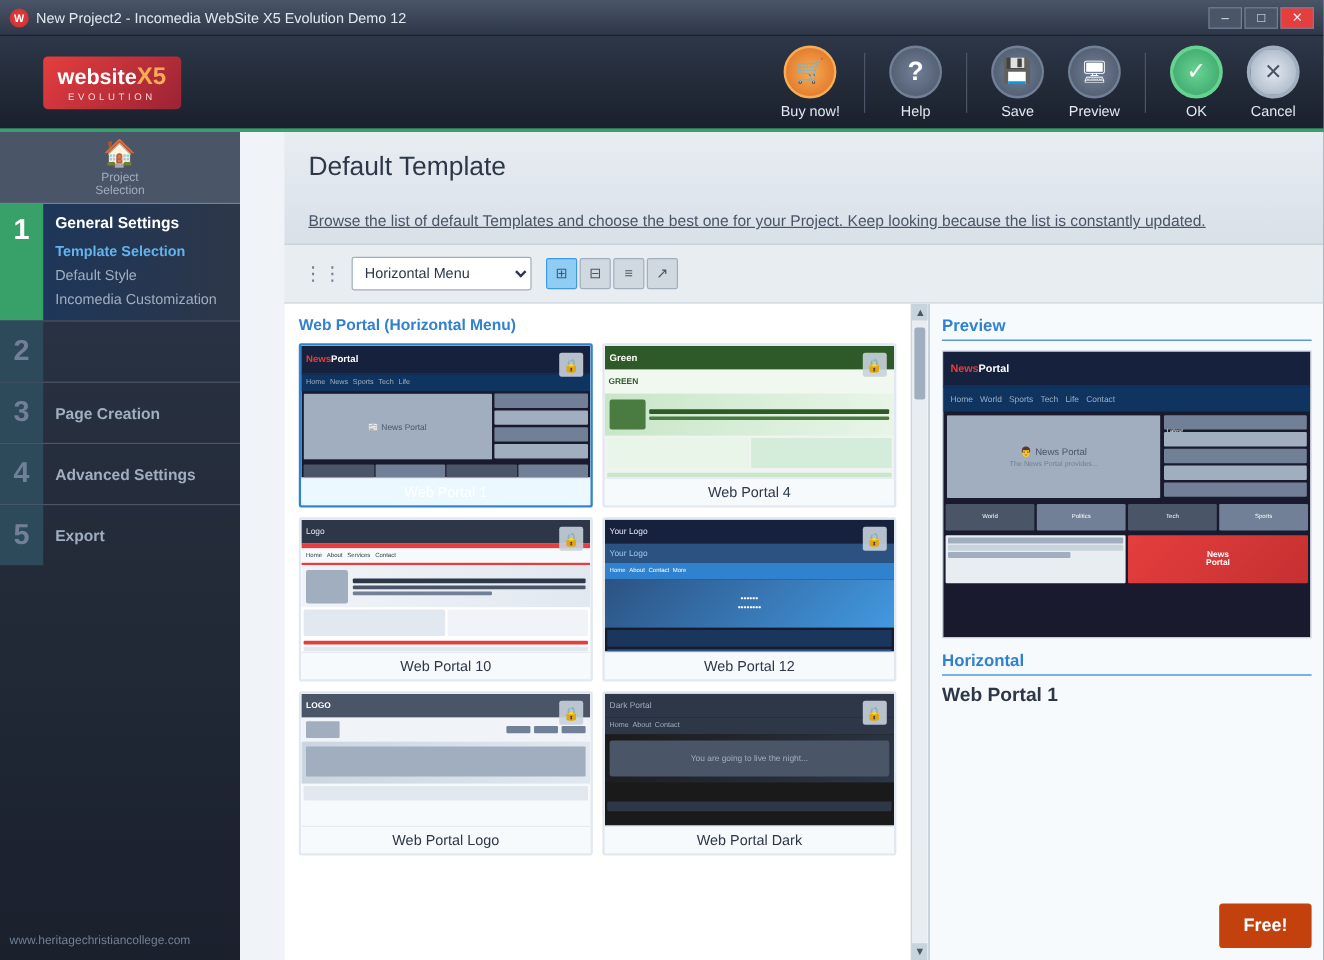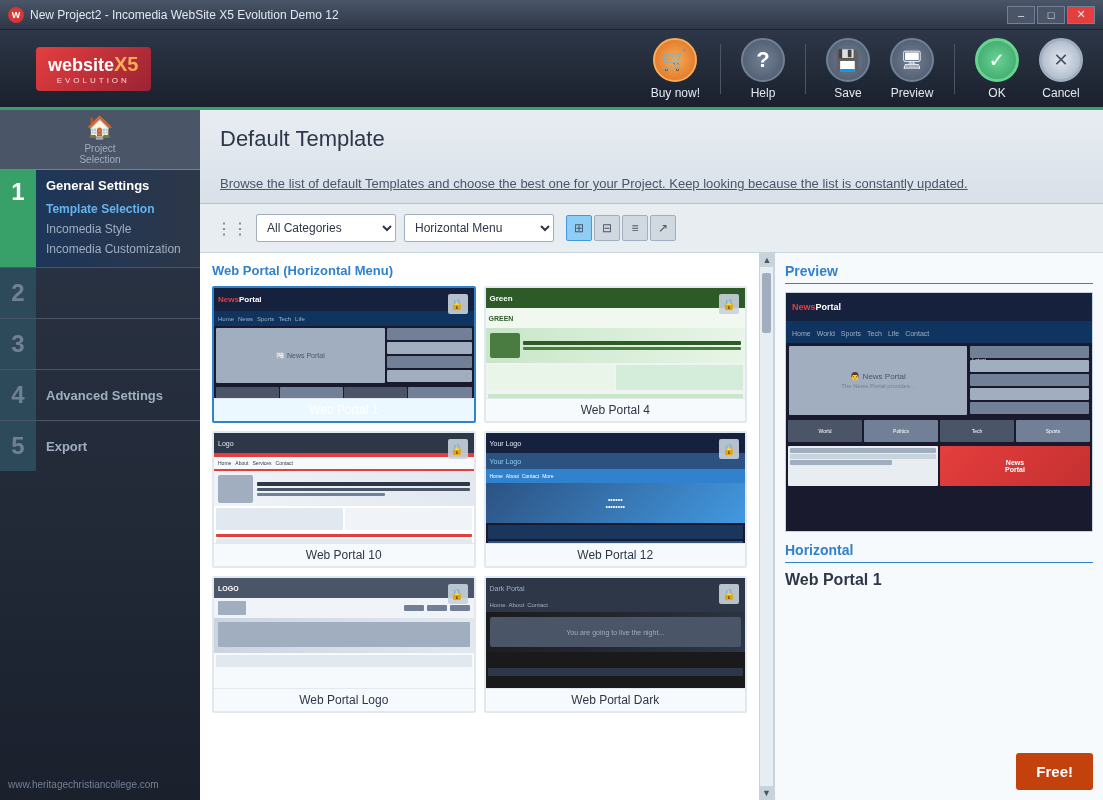--- a/index.html
+++ b/index.html
@@ -83,20 +83,21 @@
     .sidebar-footer { margin-top: auto; padding: 8px; }
     .sidebar-url { color: #718096; font-size: 10px; }
 
     
     .content-area {
       flex: 1;
       background: #f0f4f8;
       overflow: hidden;
       display: flex;
       flex-direction: column;
+      padding-left: 37px;
     }
     .content-header {
       background: linear-gradient(to bottom, #e8edf2, #d8e0e8);
       padding: 16px 20px 12px;
       border-bottom: 1px solid #b8c4cc;
     }
     .content-title { font-size: 22px; color: #2d3748; font-weight: normal; }
     .content-subtitle { font-size: 13px; color: #4a5568; margin-top: 24px; text-decoration: underline; }
 
     
@@ -365,35 +366,38 @@
       </div>
     </div>
 
     <div class="sidebar-section" style="background: linear-gradient(to right,#1a365d,#2d3748); min-height: 90px;">
       <div class="sidebar-number active" style="background:#38a169; align-self:stretch; display:flex; align-items:flex-start; padding-top:8px; justify-content:center;">
         <span style="font-size:24px;font-weight:bold;color:white;">1</span>
       </div>
       <div class="sidebar-content">
         <div class="sidebar-item-main active" style="margin-bottom:6px;">General Settings</div>
         <div class="sidebar-item-sub selected">Template Selection</div>
-        <div class="sidebar-item-sub">Incomedia Style</div>
+        <div class="sidebar-item-sub">Default Style</div>
         <div class="sidebar-item-sub">Incomedia Customization</div>
       </div>
     </div>
 
     <div style="height:1px;background:#4a5568;"></div>
 
     <div class="sidebar-section" style="min-height:50px;align-items:center;">
       <div class="sidebar-number inactive" style="background:#2d4a5a;color:#718096;font-size:24px;font-weight:bold;align-self:stretch;display:flex;align-items:center;justify-content:center;">2</div>
     </div>
 
     <div style="height:1px;background:#4a5568;"></div>
 
     <div class="sidebar-section" style="min-height:50px;align-items:center;">
       <div class="sidebar-number inactive" style="background:#2d4a5a;color:#718096;font-size:24px;font-weight:bold;align-self:stretch;display:flex;align-items:center;justify-content:center;">3</div>
+      <div class="sidebar-content">
+        <div class="sidebar-item-main" style="color:#a0aec0;">Page Creation</div>
+      </div>
     </div>
 
     <div style="height:1px;background:#4a5568;"></div>
 
     <div class="sidebar-section" style="min-height:50px;align-items:center;">
       <div class="sidebar-number inactive" style="background:#2d4a5a;color:#718096;font-size:24px;font-weight:bold;align-self:stretch;display:flex;align-items:center;justify-content:center;">4</div>
       <div class="sidebar-content">
         <div class="sidebar-item-main" style="color:#a0aec0;">Advanced Settings</div>
       </div>
     </div>
@@ -414,27 +418,20 @@
   </div>
 
   <div class="content-area">
     <div class="content-header">
       <div class="content-title">Default Template</div>
       <div class="content-subtitle">Browse the list of default Templates and choose the best one for your Project. Keep looking because the list is constantly updated.</div>
     </div>
 
     <div class="filters">
       <span style="color:#718096;font-size:16px;">⋮⋮</span>
-      <select class="filter-select wide">
-        <option>All Categories</option>
-        <option>Business</option>
-        <option>Portfolio</option>
-        <option>Blog</option>
-        <option>E-Commerce</option>
-      </select>
       <select class="filter-select medium">
         <option>Horizontal Menu</option>
         <option>Vertical Menu</option>
         <option>Mega Menu</option>
       </select>
       <div class="view-btns">
         <button class="view-btn active">⊞</button>
         <button class="view-btn">⊟</button>
         <button class="view-btn">≡</button>
         <button class="view-btn">↗</button>

